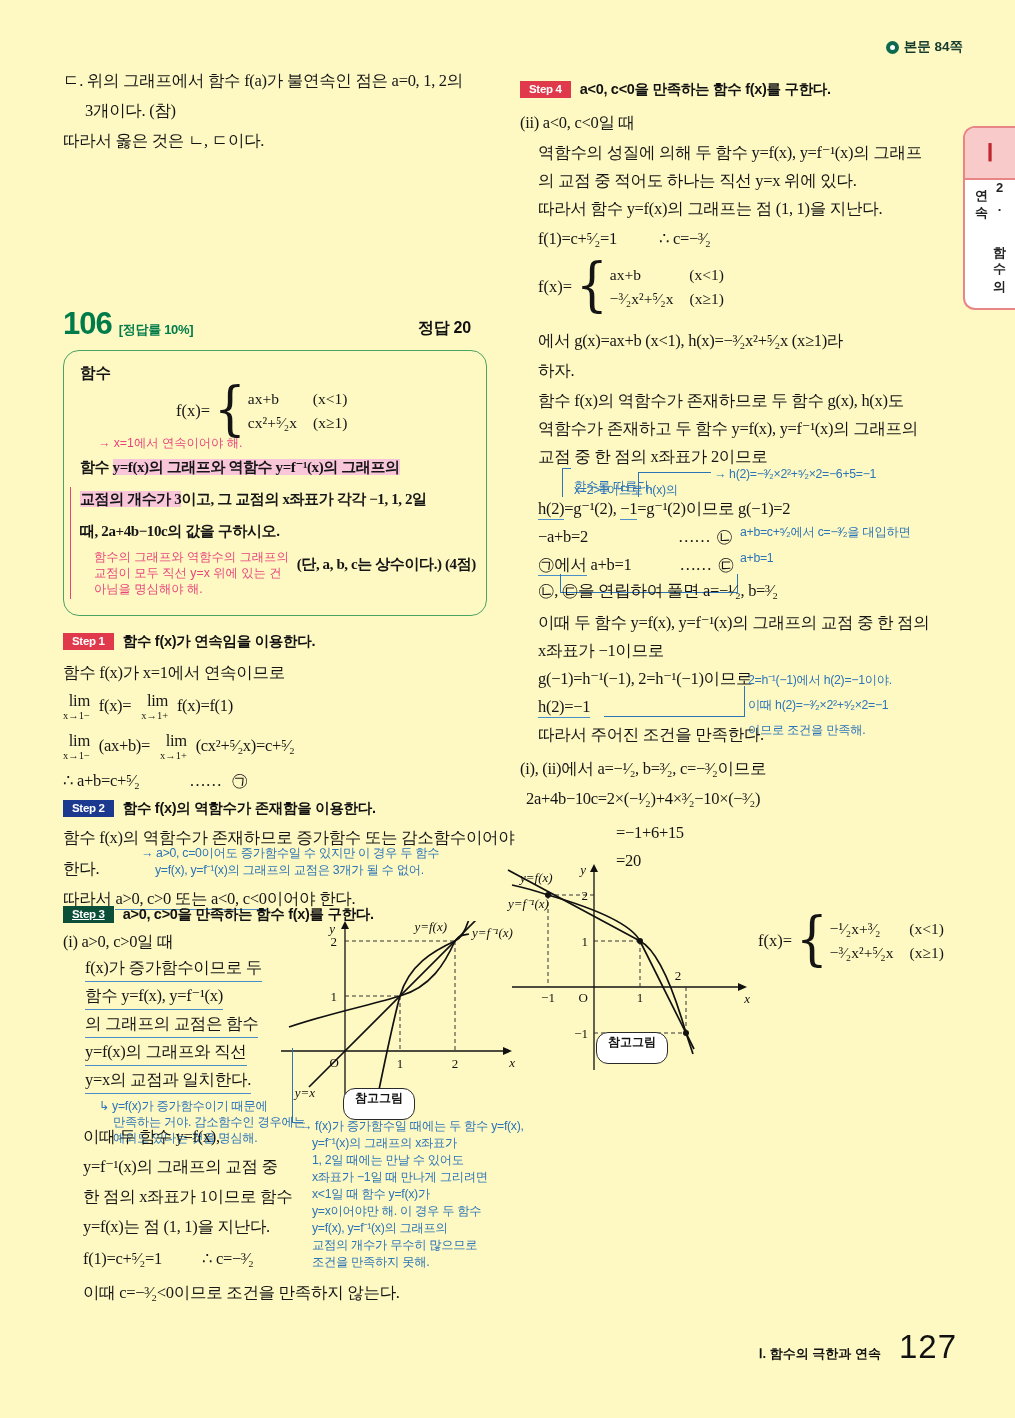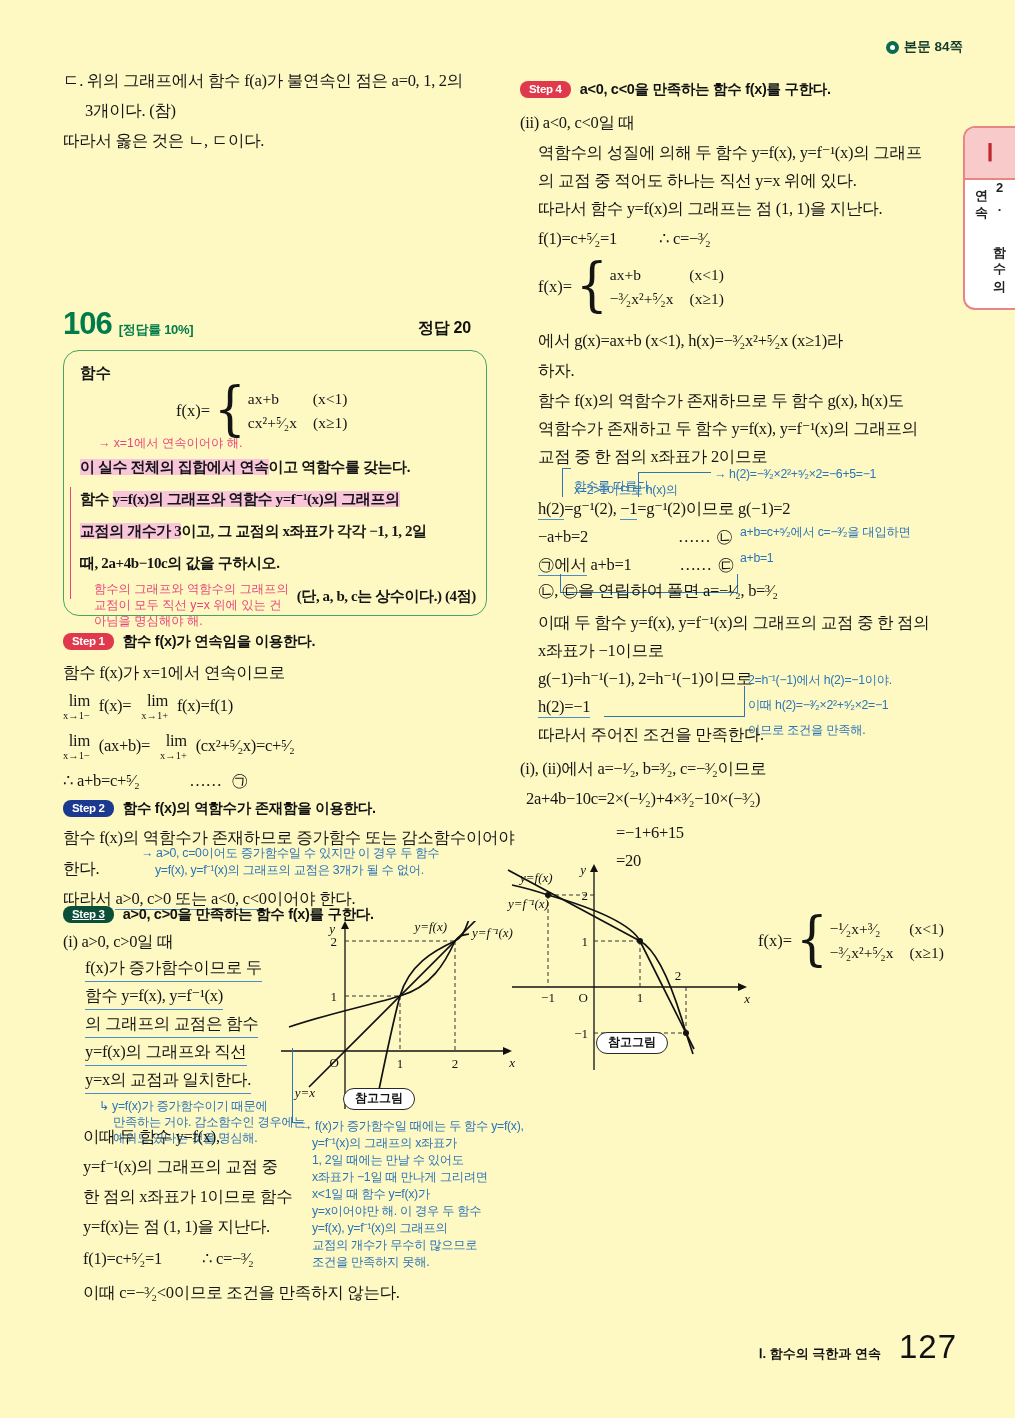--- a/index.html
+++ b/index.html
@@ -38,31 +38,31 @@
   .bnote{font:12.3px "Liberation Sans",sans-serif;color:#2b74b8;line-height:16.5px;white-space:nowrap;}
   .pcond{font-weight:700;font-size:15px;letter-spacing:-0.4px;white-space:nowrap;}
   
   .pw{display:flex;align-items:center;white-space:nowrap;}
   .pwfx{font-size:16.5px;}
   .brace{font-size:50px;font-weight:400;line-height:0.9;transform:scaleY(1.15);margin:0 2px 0 4px;font-family:"DejaVu Serif",serif;}
   .pwrows{display:inline-flex;flex-direction:column;gap:6px;}
   .pwrow{display:flex;justify-content:space-between;gap:16px;font-size:15.5px;}
   
   .steprow{display:flex;align-items:center;gap:9px;}
-  .badge{font:700 11.5px "Liberation Sans",sans-serif;color:#fff;padding:2.5px 9px 3px;border-radius:8px;white-space:nowrap;}
+  .badge{font:700 11.5px "Liberation Sans",sans-serif;color:#fff;padding:2.5px 9px 3px;border-radius:0;white-space:nowrap;}
   .bred{background:#e0394b;} .bnavy{background:#1b3a8f;} .bgreen{background:#0c4f38;text-decoration:underline;}
   .steptitle{font:700 14.5px "Liberation Sans",sans-serif;color:#111;white-space:nowrap;letter-spacing:-0.3px;}
   
   .lim{display:inline-flex;flex-direction:column;align-items:flex-end;margin-right:5px;vertical-align:middle;}
   .limsub{font-size:10.5px;margin-top:-1px;letter-spacing:0;}
   
   .ub{border-bottom:1.6px solid #4a8fc9;padding-bottom:1px;}
   .uline{border-bottom:1.6px solid #4a8fc9;padding-bottom:3px;display:inline-block;}
   
-  .refpill{position:absolute;border:1.6px solid #2a2a2a;border-radius:12px;padding:1px 11px 2px;
+  .refpill{position:absolute;border:1.6px solid #2a2a2a;border-radius:12px;padding:1px 11px 12px;
            font:700 12px "Liberation Sans",sans-serif;color:#111;background:#fff;white-space:nowrap;}
   
   .el{position:absolute;border:0 solid #2b74b8;}
   .elp{position:absolute;border:0 solid #e8447c;}
   
   .footer{position:absolute;top:1328px;right:58px;display:flex;align-items:baseline;gap:18px;}
   .fsec{font:700 13px "Liberation Sans",sans-serif;color:#111;}
   .fpage{font:500 33px "Liberation Sans",sans-serif;color:#111;letter-spacing:1px;}
   svg text{font-family:"Liberation Serif",serif;font-size:13px;}
   .svglbl{font-style:italic;}
@@ -108,21 +108,20 @@
               <span>ax+b</span>
               <span>(x&lt;1)</span>
             </span>
           <span class="pwrow">
               <span>cx²+⁵⁄₂x</span>
               <span>(x≥1)</span>
             </span>
         </span>
       </div>
       <div class="pnote" style="margin-left:18px;">→ x=1에서 연속이어야 해.</div>
-      <div class="pline"><span class="hl">이 실수 전체의 집합에서 연속</span><span>이고 역함수를 갖는다.</span></div>
       <div class="pline"><span>함수 </span><span class="hl">y=f(x)의 그래프와 역함수 y=f⁻¹(x)의 그래프의</span></div>
       <div class="pline"><span class="hl">교점의 개수가 3</span><span>이고, 그 교점의 x좌표가 각각 −1, 1, 2일</span></div>
       <div class="pline">때, 2a+4b−10c의 값을 구하시오.</div>
       <div style="display:flex;align-items:flex-start;gap:8px;margin-top:2px;">
         <div class="pnote" style="margin-left:14px;">
           <div>함수의 그래프와 역함수의 그래프의</div>
           <div>교점이 모두 직선 y=x 위에 있는 건</div>
           <div>아님을 명심해야 해.</div>
         </div>
         <div class="pcond" style="margin-top:6px;">(단, a, b, c는 상수이다.) (4점)</div>

